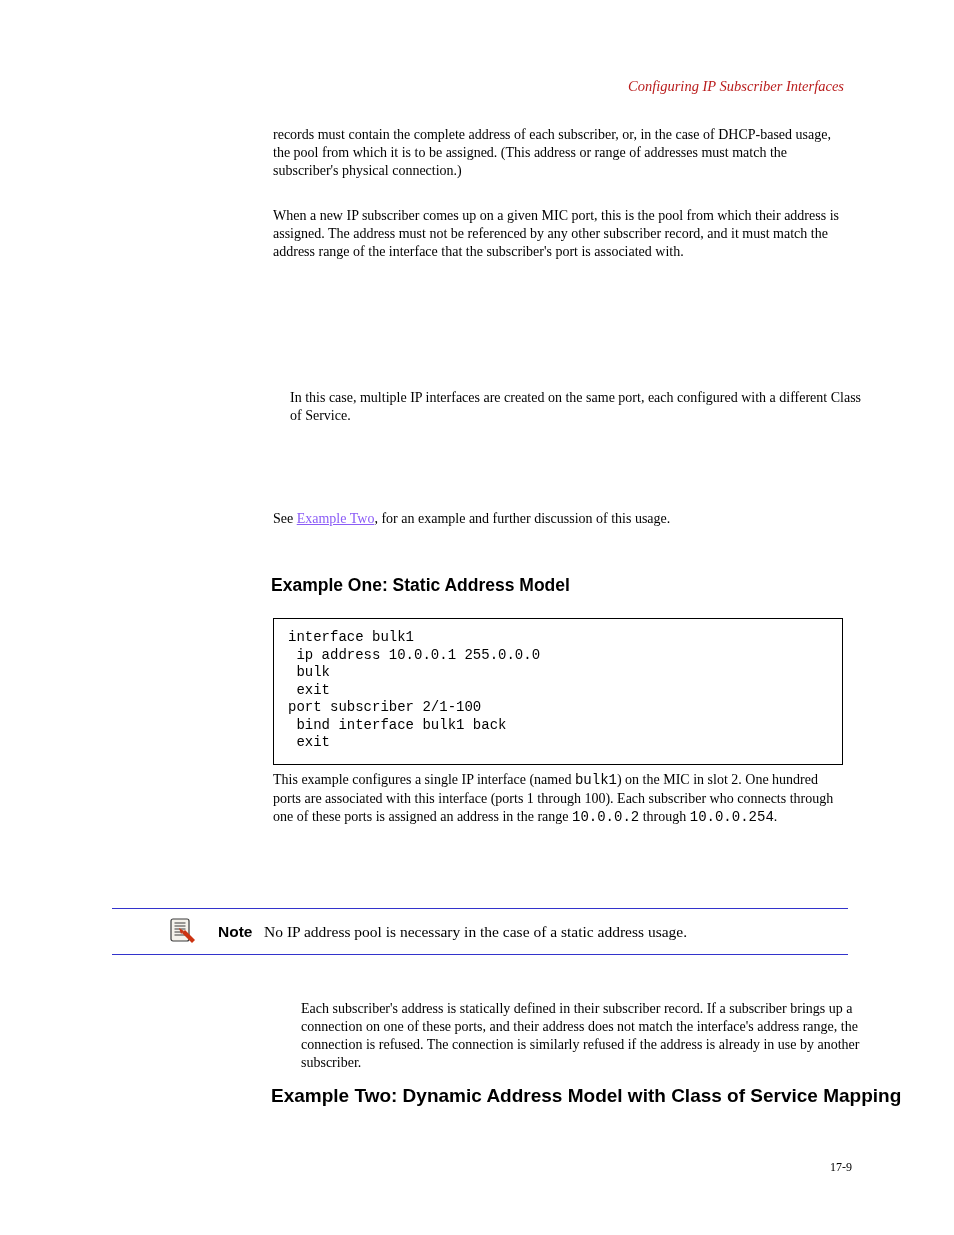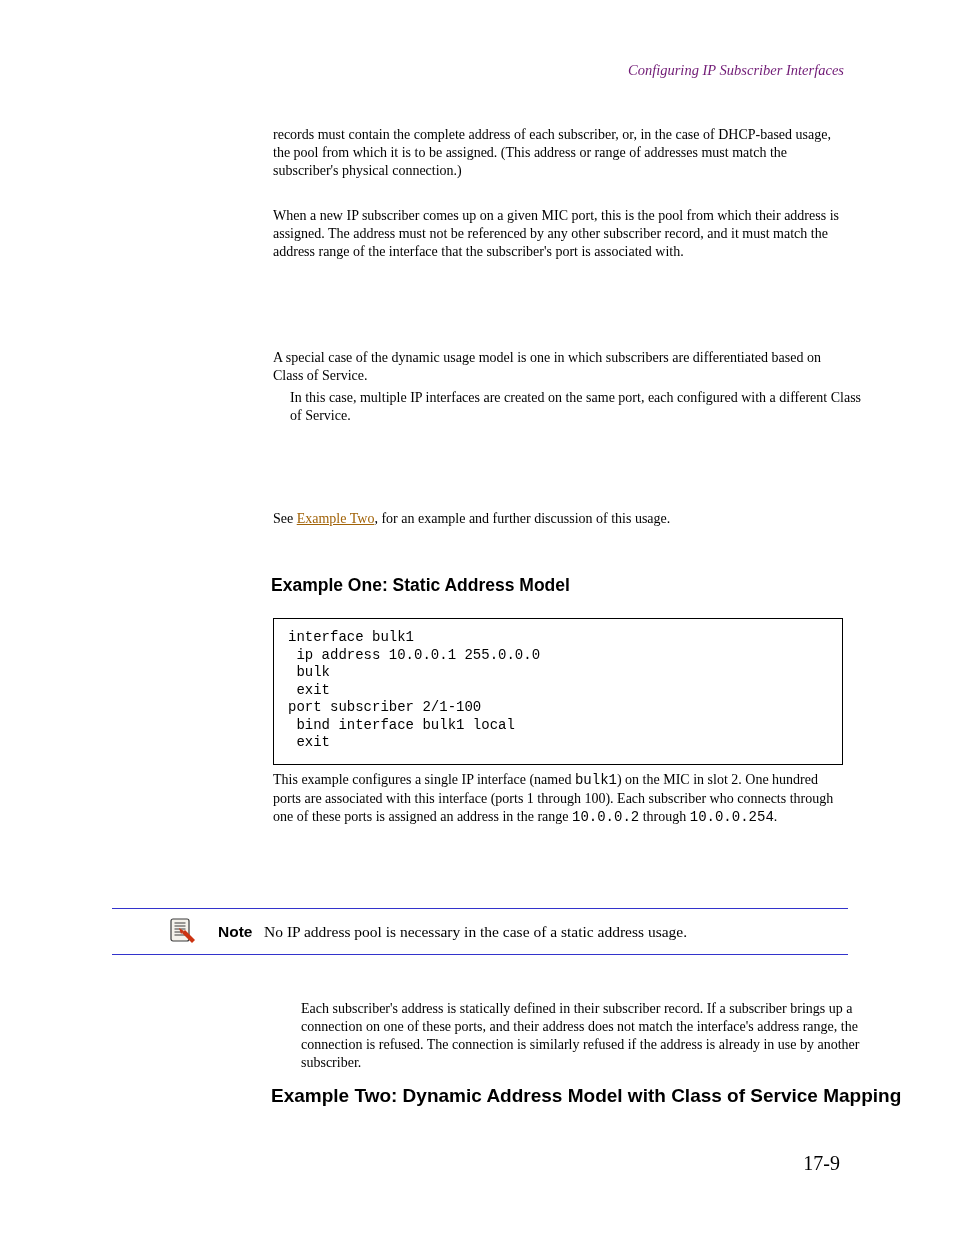--- a/index.html
+++ b/index.html
@@ -12,40 +12,40 @@
     color: #000000;
     position: relative;
   }
   .page {
     position: relative;
     width: 954px;
     height: 1235px;
   }
   .running-header {
     position: absolute;
-    top: 62px;
+    top: 78px;
     right: 110px;
     font-style: italic;
     font-size: 14.5px;
-    color: #701a75;
+    color: #b91c1c;
   }
   .para {
     position: absolute;
     font-size: 14px;
     line-height: 1.28;
   }
   .para1 { top: 126px; left: 273px; width: 576px; }
   .para2 { top: 207px; left: 273px; width: 576px; }
   .para3 { top: 288px; left: 273px; width: 576px; }
   .para4 { top: 349px; left: 273px; width: 576px; }
   .para4b { top: 389px; left: 290px; width: 576px; }
   .para5 { top: 429px; left: 273px; width: 576px; }
   .para6 { top: 510px; left: 273px; width: 576px; }
 
-  .xref { color: #a16207; text-decoration: underline; }
+  .xref { color: #8b5cf6; text-decoration: underline; }
 
   .h3 {
     position: absolute;
     top: 575px;
     left: 271px;
     font-family: Arial, Helvetica, sans-serif;
     font-weight: bold;
     font-size: 17.5px;
   }
   .codebox {
@@ -101,50 +101,49 @@
     top: 1085px;
     left: 271px;
     font-family: Arial, Helvetica, sans-serif;
     font-weight: bold;
     font-size: 19px;
   }
 
   .page-number {
     position: absolute;
     bottom: 60px;
-    right: 114px;
-    font-size: 20px;
+    right: 102px;
+    font-size: 12px;
   }
 
   .mono { font-family: "Courier New", Courier, monospace; }
 </style>
 </head>
 <body>
 
 <div class="page">
 
   <div class="running-header">Configuring IP Subscriber Interfaces</div>
 
   <div class="para para1">records must contain the complete address of each subscriber, or, in the case of DHCP-based usage, the pool from which it is to be assigned. (This address or range of addresses must match the subscriber's physical connection.)</div>
   <div class="para para2">When a new IP subscriber comes up on a given MIC port, this is the pool from which their address is assigned. The address must not be referenced by any other subscriber record, and it must match the address range of the interface that the subscriber's port is associated with.</div>
-  <div class="para para4">A special case of the dynamic usage model is one in which subscribers are differentiated based on Class of Service.</div>
   <div class="para para4b">In this case, multiple IP interfaces are created on the same port, each configured with a different Class of Service.</div>
 
   <div class="para para6">
     <span>See </span><a href="#" class="xref">Example Two</a><span>, for an example and further discussion of this usage.</span>
   </div>
 
   <div class="h3">Example One: Static Address Model</div>
 
   <div class="codebox"><span>interface bulk1</span>
  <span>ip address 10.0.0.1 255.0.0.0</span>
  <span>bulk</span>
  <span>exit</span>
 <span>port subscriber 2/1-100</span>
- <span>bind interface bulk1 local</span>
+ <span>bind interface bulk1 back</span>
  <span>exit</span></div>
 
   <div class="para para7">
     <span>This example configures a single IP interface (named </span><span class="mono">bulk1</span><span>) on the MIC in slot 2. One hundred ports are associated with this interface (ports 1 through 100). Each subscriber who connects through one of these ports is assigned an address in the range </span><span class="mono">10.0.0.2</span><span> through </span><span class="mono">10.0.0.254</span><span>.</span>
   </div>
 
   <div class="note-block">
     <div class="note-rule"></div>
     <div class="note-body">
       <span class="note-icon">

